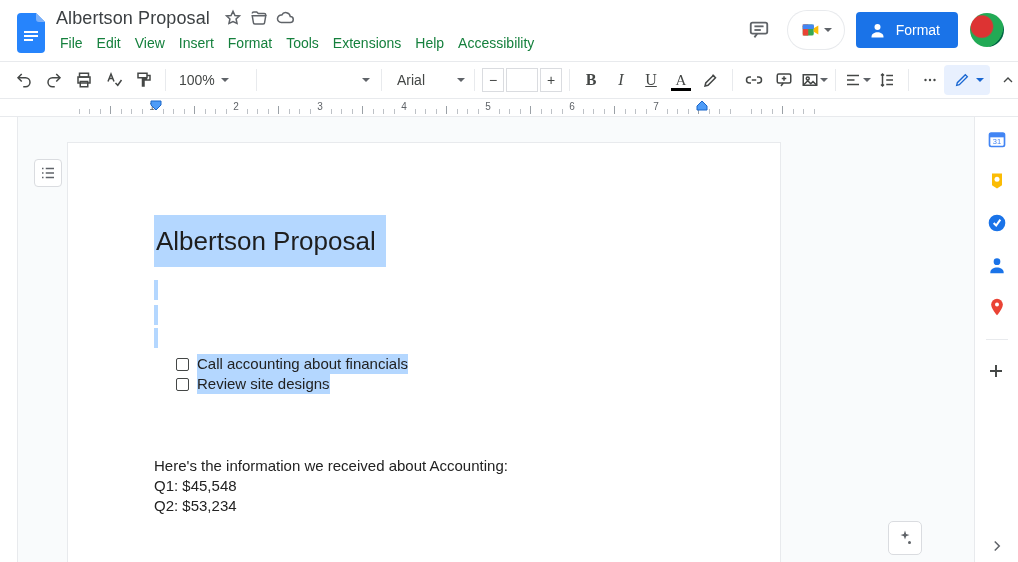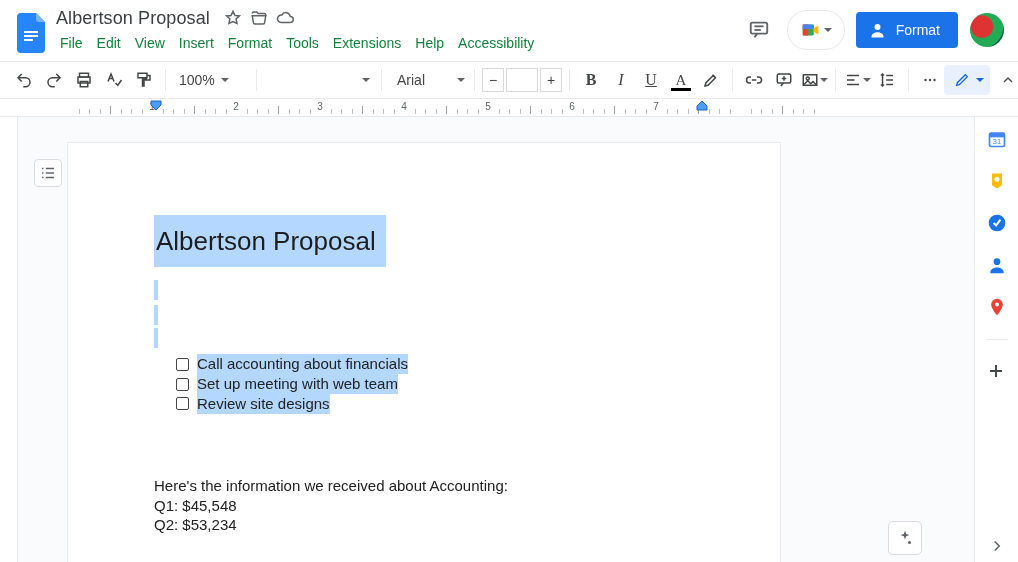--- a/index.html
+++ b/index.html
@@ -401,24 +401,20 @@
         <div style="margin-top:4px"><span class="spacer-sel"></span></div>
         <div style="margin-top:2px"><span class="spacer-sel"></span></div>
 
         <div style="margin-top:6px">
           <div class="cb-row">
               <span class="cb"></span>
               <span class="sel">Call accounting about financials</span>
             </div>
           <div class="cb-row">
               <span class="cb"></span>
-              <span class="sel">Set up meeting with web team</span>
-            </div>
-          <div class="cb-row">
-              <span class="cb"></span>
               <span class="sel">Review site designs</span>
             </div>
         </div>
 
         <div style="height:30px"></div>
         <div style="height:32px"></div>
         <div>Here's the information we received about Accounting:</div>
         <div id="quarters">
             <div>Q1: $45,548</div>
             <div>Q2: $53,234</div>

